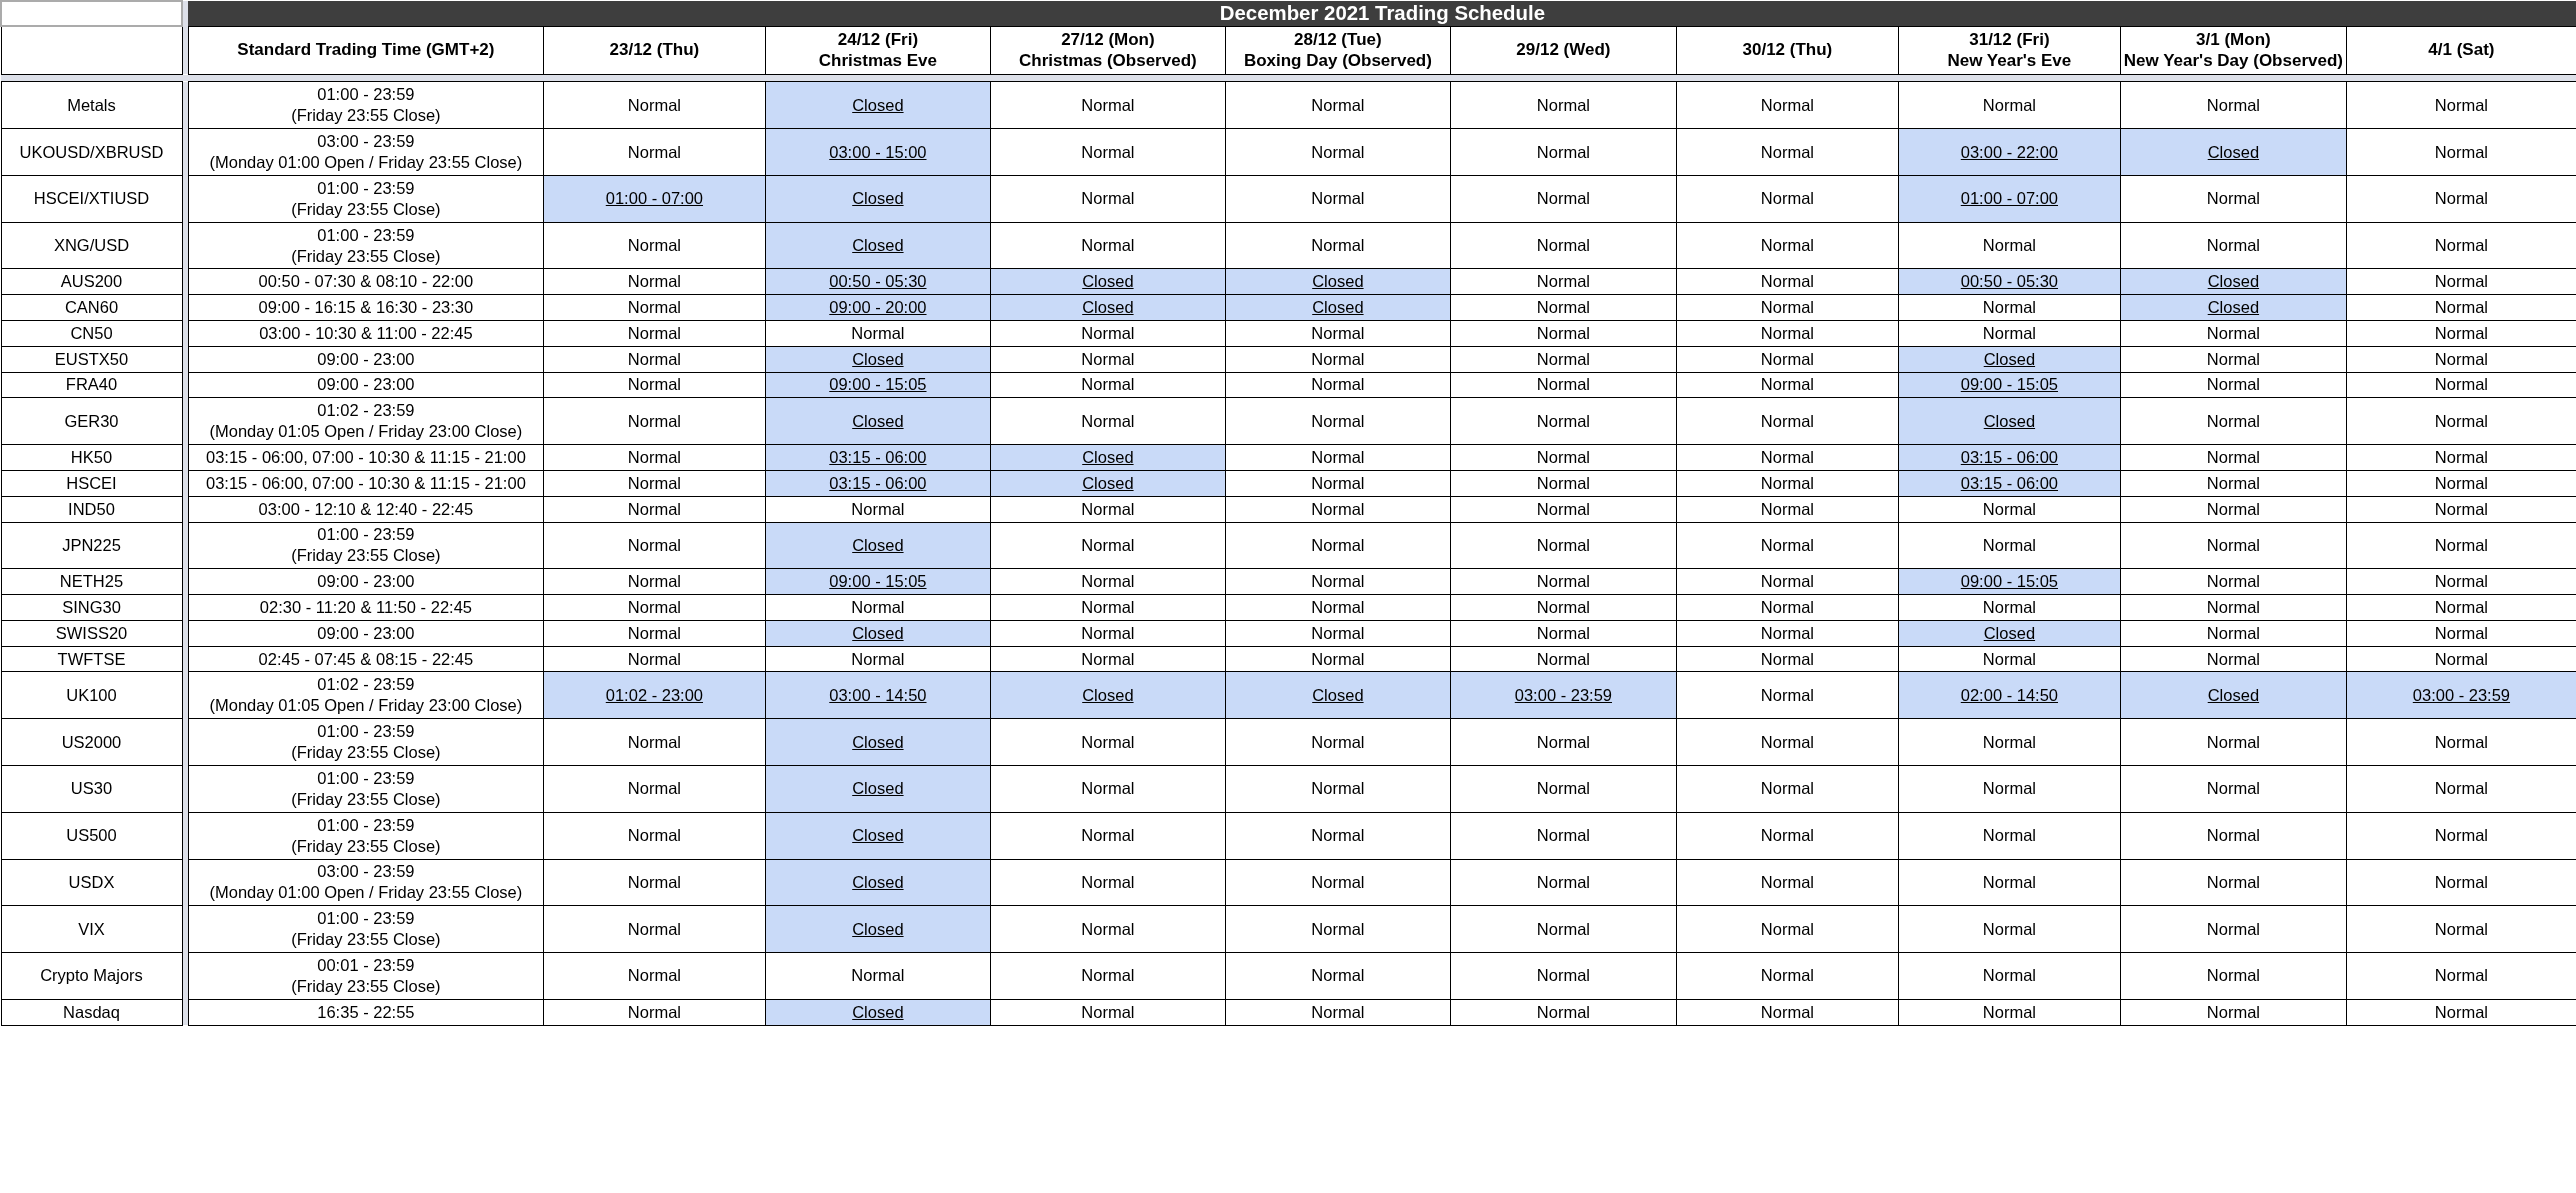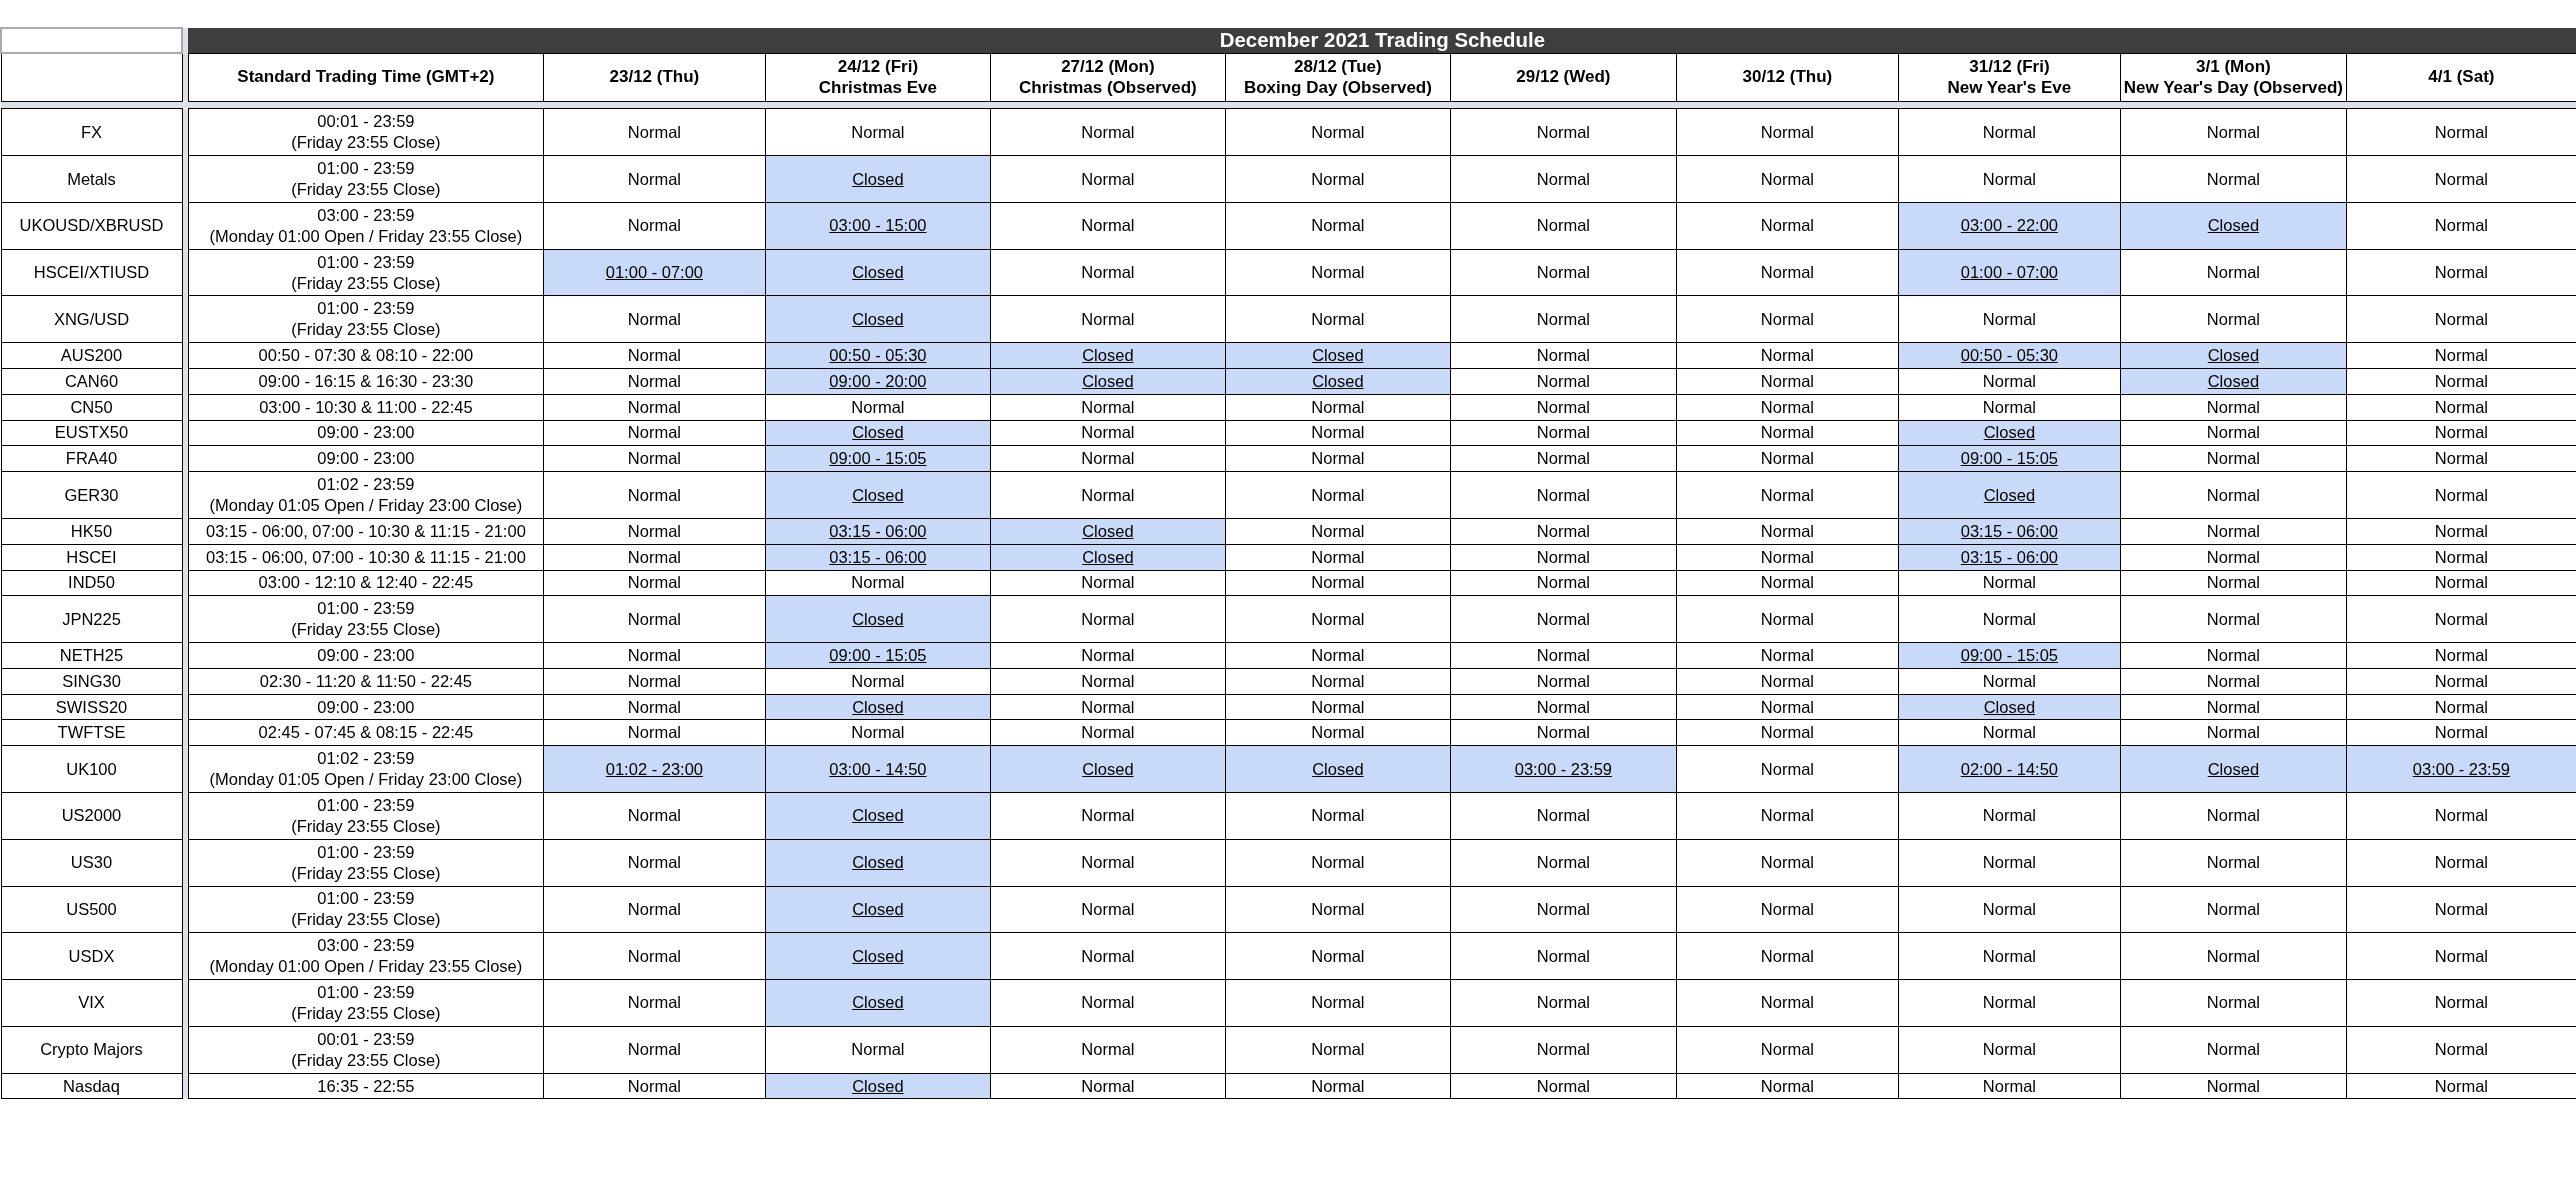--- a/index.html
+++ b/index.html
@@ -9,21 +9,20 @@
     --corner:#ababab;
     --grid:#000000;
   }
   html,body{margin:0;padding:0;background:#ffffff;}
   body{width:2576px;}
   table.sched{
     border-collapse:collapse;
     table-layout:fixed;
     width:2576px;
     font-family:"Liberation Sans","DejaVu Sans",sans-serif;
-    margin-top:27px;
   }
   td{
     white-space:pre;
     text-align:center;
     vertical-align:middle;
     font-size:16.5px;
     line-height:21px;
     color:#000;
     padding:1.9px 1.3px;
     box-sizing:border-box;
@@ -85,35 +84,20 @@
       <td class="hcell">3/1 (Mon)
 New Year's Day (Observed)</td>
       <td class="hcell">4/1 (Sat)</td>
     </tr>
     <tr class="hgap-row">
       <td colspan="12"></td>
     </tr>
   </tbody>
   <tbody id="rows">
       <tr>
-        <td class="inst">FX</td>
-        <td class="vgap"></td>
-        <td class="std">00:01 - 23:59
-(Friday 23:55 Close)</td>
-        <td class="day">Normal</td>
-        <td class="day">Normal</td>
-        <td class="day">Normal</td>
-        <td class="day">Normal</td>
-        <td class="day">Normal</td>
-        <td class="day">Normal</td>
-        <td class="day">Normal</td>
-        <td class="day">Normal</td>
-        <td class="day">Normal</td>
-      </tr>
-      <tr>
         <td class="inst">Metals</td>
         <td class="vgap"></td>
         <td class="std">01:00 - 23:59
 (Friday 23:55 Close)</td>
         <td class="day">Normal</td>
         <td class="day hl">Closed</td>
         <td class="day">Normal</td>
         <td class="day">Normal</td>
         <td class="day">Normal</td>
         <td class="day">Normal</td>

